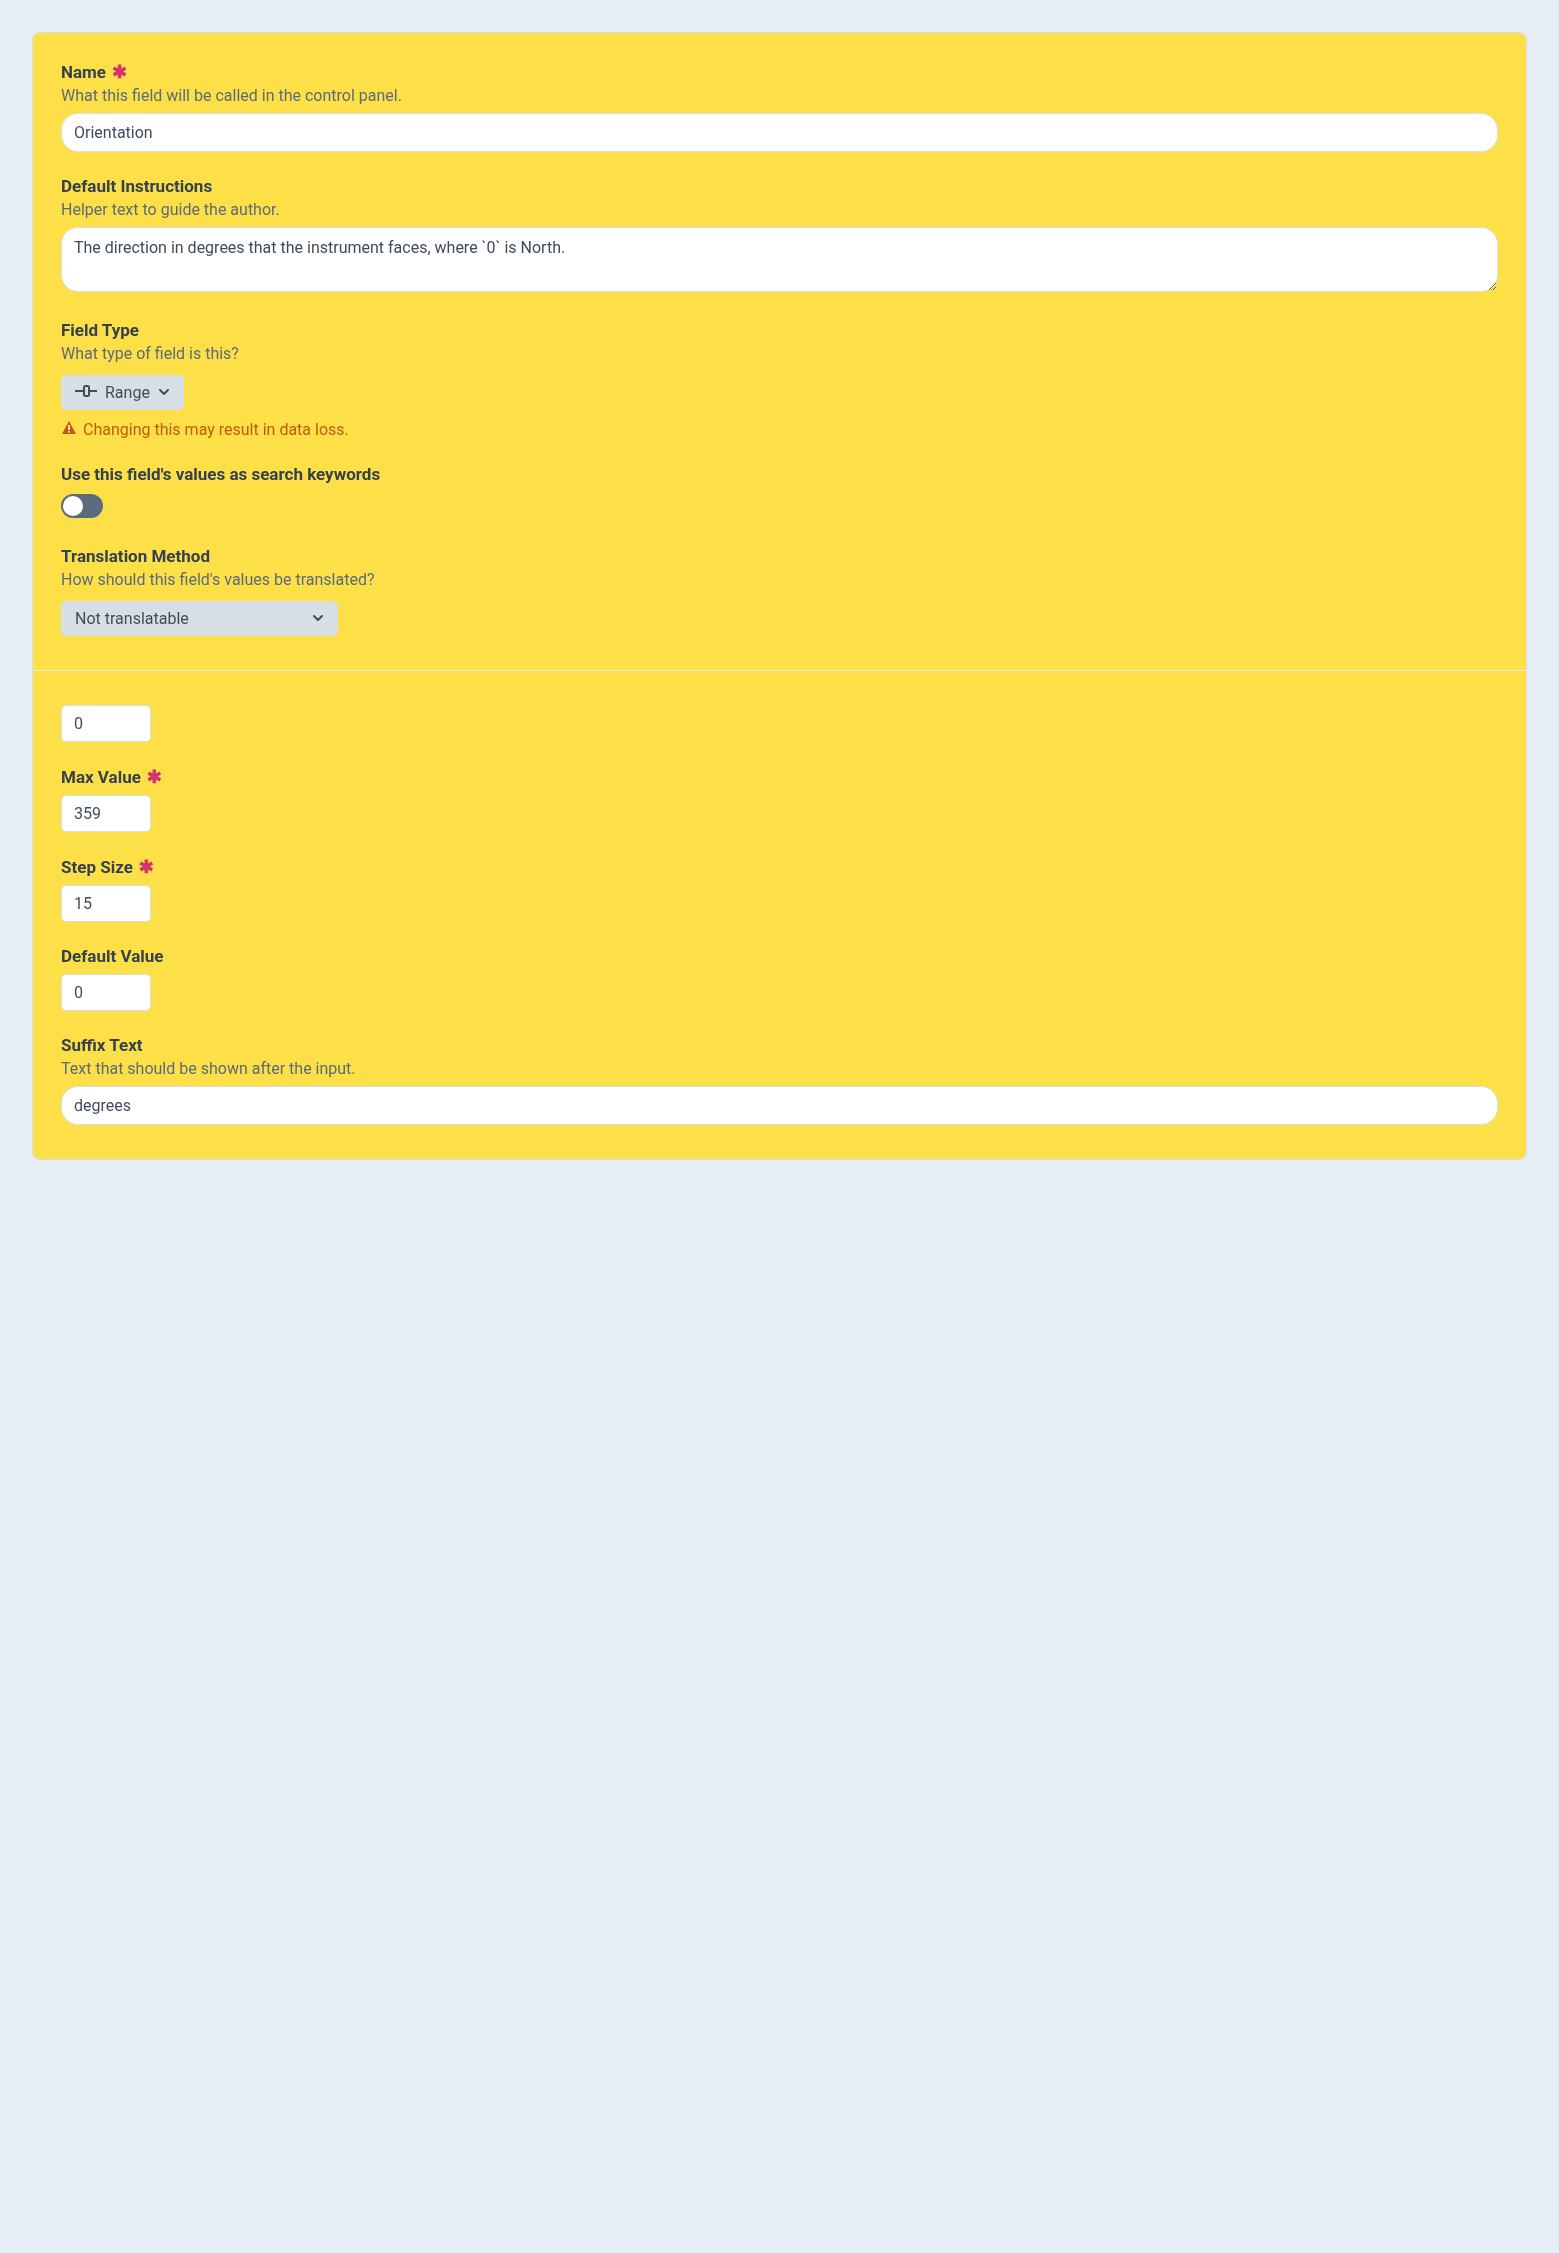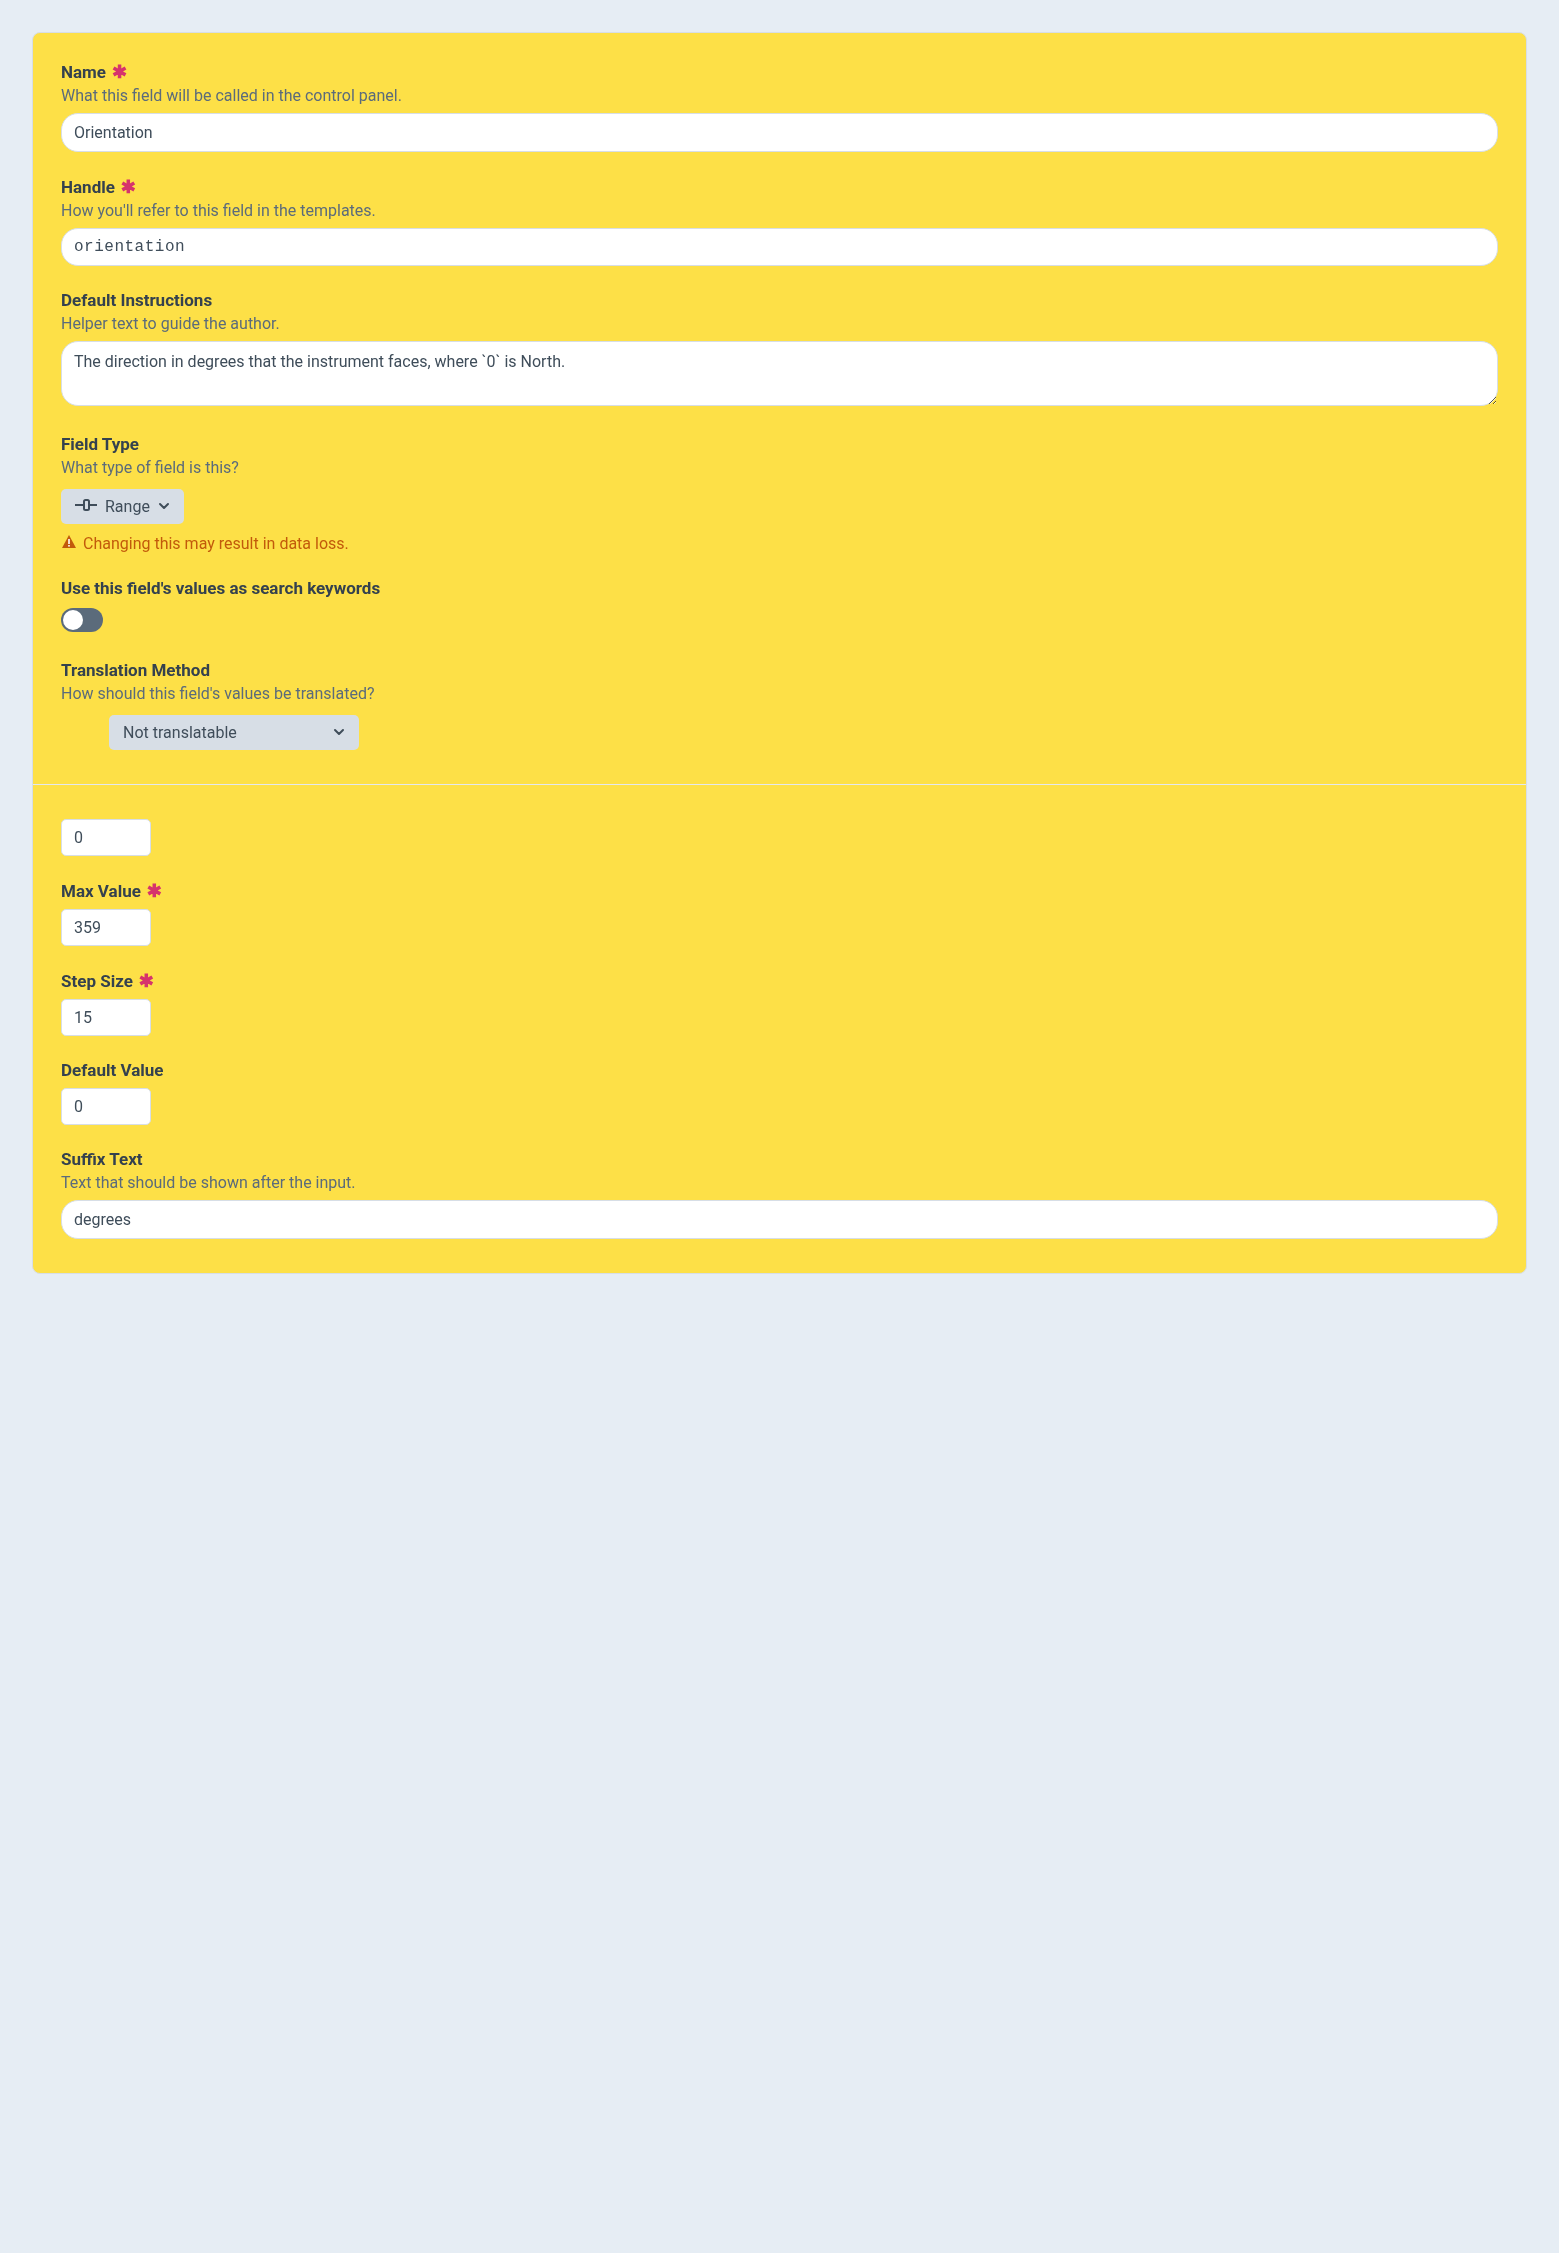--- a/index.html
+++ b/index.html
@@ -98,23 +98,22 @@
     padding: 8px 14px;
     font-size: 16px;
     cursor: pointer;
     margin-top: 4px;
     color: #3f4d5a;
   }
   .select-pill .chev {
     margin-left: 8px;
   }
   .select-wide {
-    width: 250px;
+    width: 277px;
     justify-content: space-between;
-    margin-left: 48px;
   }
   .warn-row {
     margin-top: 10px;
     color: #c25a0b;
     font-size: 16px;
     display: flex;
     align-items: center;
     gap: 6px;
   }
   .icon-svg { display: inline-block; vertical-align: middle; }
@@ -129,28 +128,20 @@
 
     <div class="field">
       <div class="label-row">
         <span class="field-label">Name</span>
         <span class="required">✱</span>
       </div>
       <div class="field-help">What this field will be called in the control panel.</div>
       <input type="text" class="text-input" value="Orientation" style="">
     </div>
 
-    <div class="field">
-      <div class="label-row">
-        <span class="field-label">Handle</span>
-        <span class="required">✱</span>
-      </div>
-      <div class="field-help">How you'll refer to this field in the templates.</div>
-      <input type="text" class="text-input code-input" value="orientation" style="">
-    </div>
 
     <div class="field">
       <div class="label-row">
         <span class="field-label">Default Instructions</span>
       </div>
       <div class="field-help">Helper text to guide the author.</div>
       <textarea class="textarea-input" style="">The direction in degrees that the instrument faces, where `0` is North.</textarea>
     </div>
 
     <div class="field">

